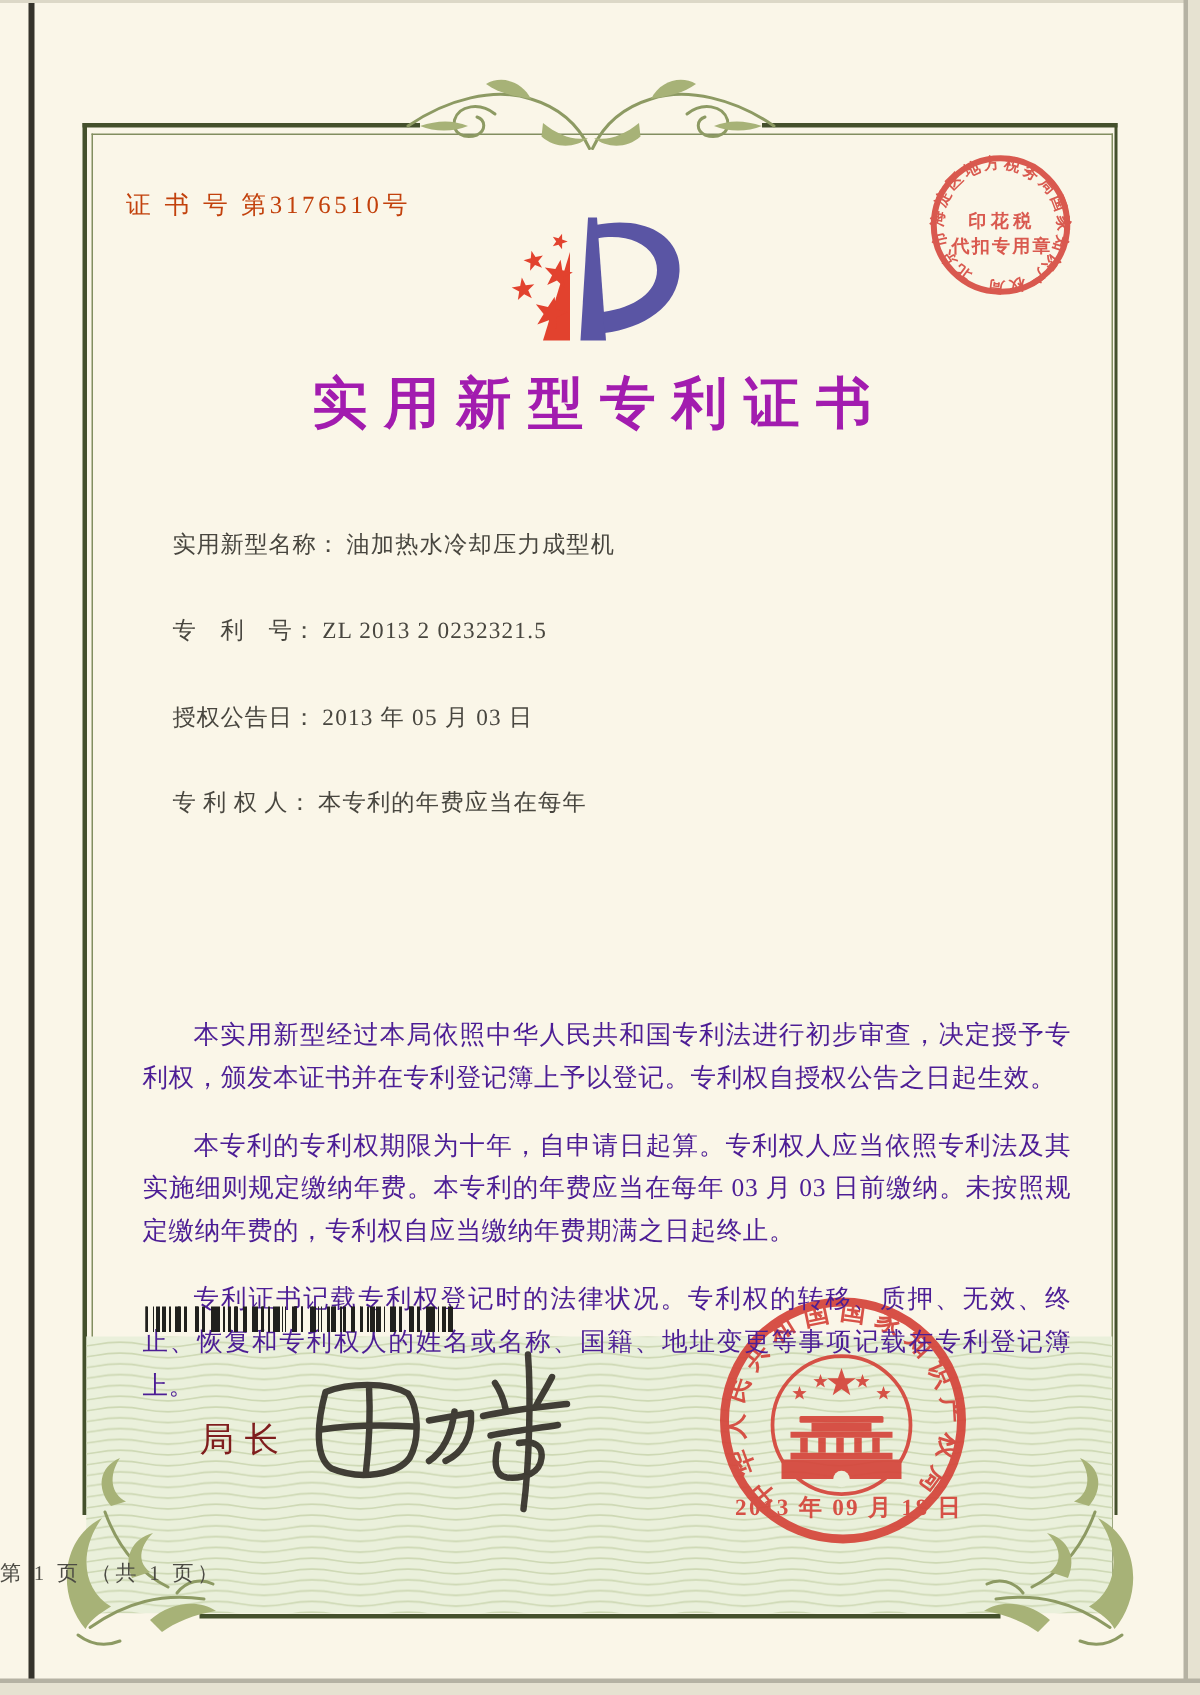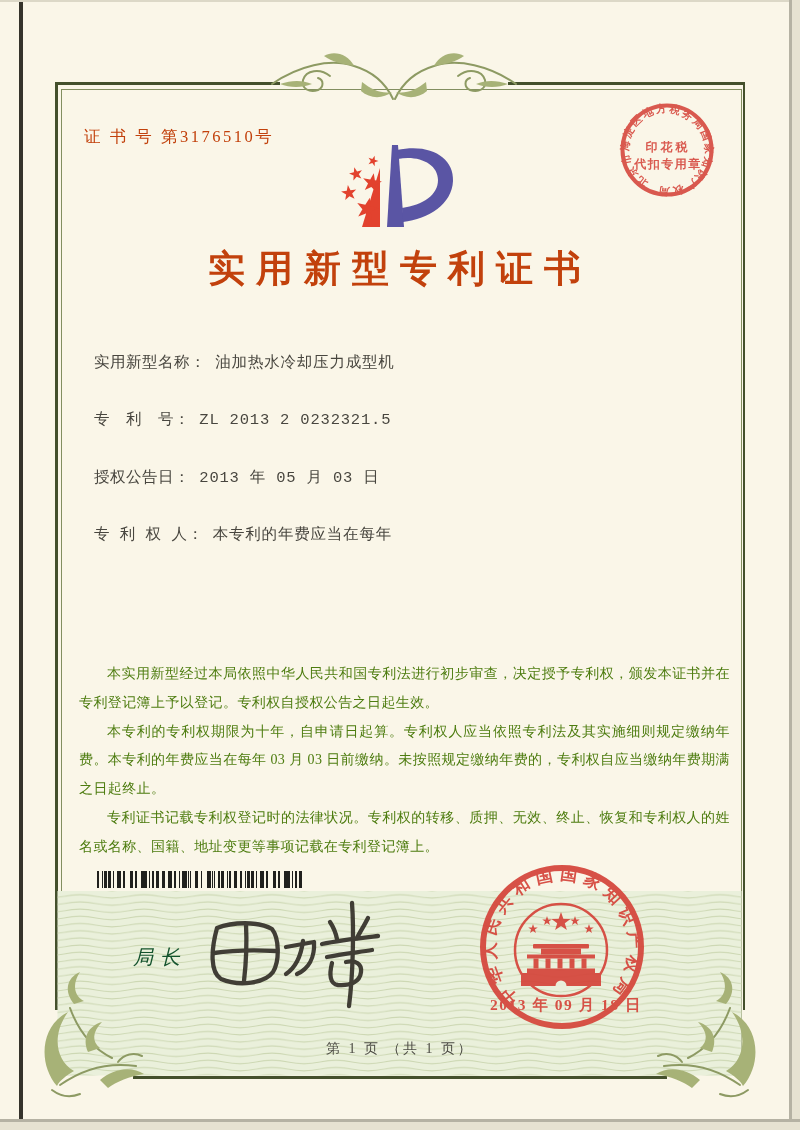--- a/index.html
+++ b/index.html
@@ -22,35 +22,35 @@
   .fr-top-r{left:508px;top:82px;width:237px;height:2.5px;}
   .fr-left{left:55px;top:82px;width:2.5px;height:928px;}
   .fr-right{left:742.5px;top:82px;width:2.5px;height:928px;}
   .fr-bottom{left:133px;top:1075.5px;width:534px;height:3px;}
   .fr-inner{left:60.5px;top:89px;width:679px;height:980px;background:transparent;
     border-top:1px solid #828e60;border-left:1px solid #828e60;border-right:1px solid #828e60;}
   
   .txt{position:absolute;z-index:3;color:#48463f;}
   #cert-number{left:84px;top:126px;font-size:16.5px;letter-spacing:2.5px;color:#c2410c;}
   #title{left:0;right:0;top:244px;text-align:center;font-size:37px;font-weight:700;
-    letter-spacing:11px;color:#c2410c;}
-  #fields{left:94px;top:354px;width:630px;font-family:Liberation Mono, monospace;}
+    letter-spacing:11px;color:#a21caf;}
+  #fields{left:115px;top:354px;width:630px;}
   .field{height:57.4px;font-size:15.5px;line-height:19px;white-space:nowrap;}
   .flabel{display:inline-block;min-width:93px;letter-spacing:0.5px;}
   .fvalue{letter-spacing:0.8px;}
   #paras{left:79px;top:660px;width:651px;}
-  #paras p{margin:0;font-size:14px;line-height:28.8px;text-align:justify;
-    text-indent:2em;color:#4d7c0f;letter-spacing:0.4px;}
+  #paras p{margin:16px;font-size:17px;line-height:28.8px;text-align:justify;
+    text-indent:2em;color:#4c1d95;letter-spacing:0.4px;}
   #barcode{left:97px;top:871px;width:206px;height:17px;z-index:3;
     background-image:
       repeating-linear-gradient(90deg,#20201d 0 2px,transparent 2px 5px,#20201d 5px 6px,transparent 6px 11px),
       repeating-linear-gradient(90deg,#20201d 0 1px,transparent 1px 7px,#20201d 7px 10px,transparent 10px 13px);
   }
-  #juzhang{left:133px;top:944px;font-size:20px;letter-spacing:7px;color:#14532d;font-style:italic;}
-  #footer{left:0;right:0;top:1040px;text-align:center;font-size:14px;
+  #juzhang{left:133px;top:944px;font-size:23px;letter-spacing:7px;color:#7f1d1d;}
+  #footer{left:0;right:0;top:1040px;text-align:left;font-size:14px;
     letter-spacing:2.5px;color:#4c4b44;}
   
   #art{position:absolute;left:0;top:0;z-index:2;}
   .orn{stroke:#8d9a63;fill:none;stroke-width:2;stroke-linecap:round;}
   .orn-f{fill:#a7b277;stroke:none;}
   .red-fill{fill:var(--stamp-red,#d5443a);}
   .stamp{opacity:0.88;}
   .seal{opacity:0.92;}
   .stamp text,.seal text{font-family:"Liberation Serif","DejaVu Serif",serif;}
   .ring-sm{font-size:10.5px;letter-spacing:2.2px;font-weight:bold;}

